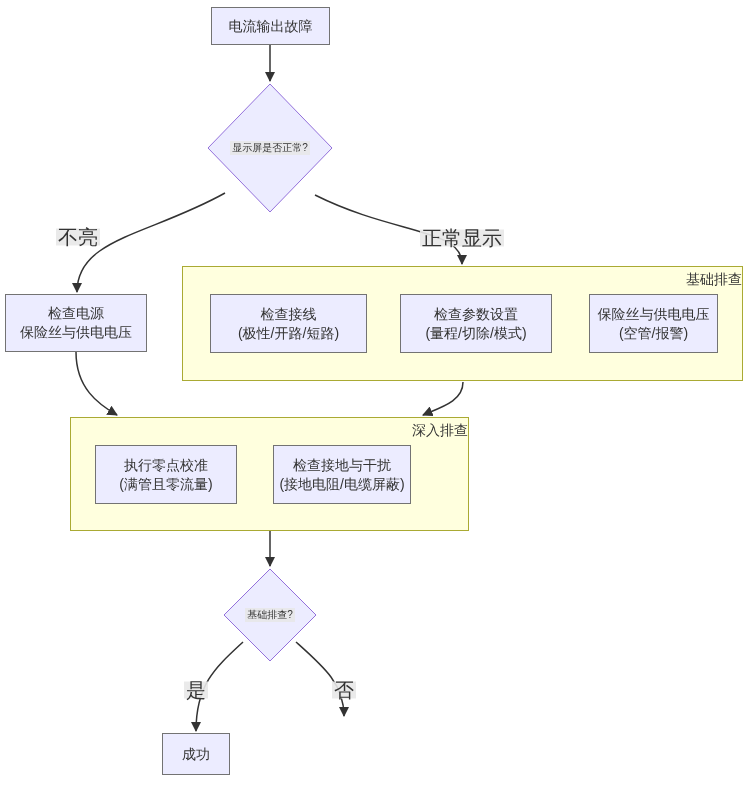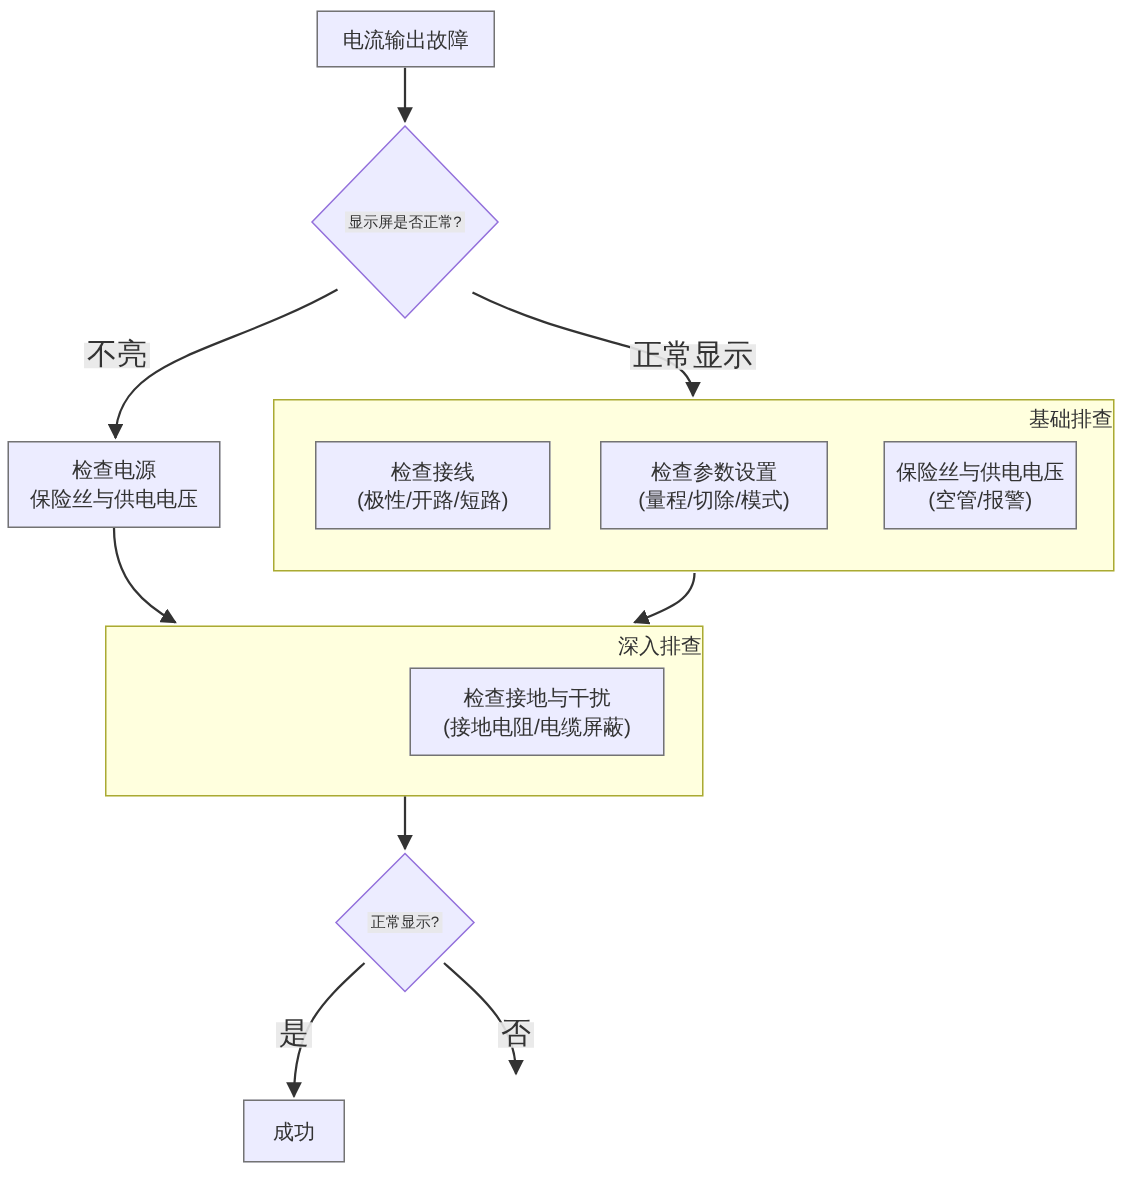--- a/index.html
+++ b/index.html
@@ -110,42 +110,44 @@
 
   <div class="node" style="left:210px; top:294px; width:157px; height:59px;">检查接线
 (极性/开路/短路)</div>
 
   <div class="node" style="left:400px; top:294px; width:152px; height:59px;">检查参数设置
 (量程/切除/模式)</div>
 
   <div class="node" style="left:589px; top:294px; width:129px; height:59px;">保险丝与供电电压
 (空管/报警)</div>
 
+  <div class="node" style="left:95px; top:445px; width:142px; height:59px;">执行零点校准
+(满管且零流量)</div>
 
-  <div class="node" style="left:273px; top:445px; width:170px; height:59px;">检查接地与干扰
+  <div class="node" style="left:273px; top:445px; width:138px; height:59px;">检查接地与干扰
 (接地电阻/电缆屏蔽)</div>
 
   <div class="node" style="left:162px; top:733px; width:68px; height:42px;">成功</div>
 
 
   <div class="diamond" style="left:207px; top:83px; width:126px; height:130px;">
     <svg width="126" height="130" viewBox="0 0 126 130">
       <polygon points="63,1 125,65 63,129 1,65" fill="#ECECFF" stroke="#9370DB" stroke-width="1"></polygon>
     </svg>
     <div class="dlabel">
       <span>显示屏是否正常?</span>
     </div>
   </div>
 
   <div class="diamond" style="left:223px; top:568px; width:94px; height:94px;">
     <svg width="94" height="94" viewBox="0 0 94 94">
       <polygon points="47,1 93,47 47,93 1,47" fill="#ECECFF" stroke="#9370DB" stroke-width="1"></polygon>
     </svg>
     <div class="dlabel">
-      <span>正常显示?</span>
+      <span>基础排查?</span>
     </div>
   </div>
 
   <span class="edge-label" style="left:78px; top:237px;">不亮</span>
   <span class="edge-label" style="left:462px; top:238px;">正常显示</span>
   <span class="edge-label" style="left:196px; top:690px;">是</span>
   <span class="edge-label" style="left:344px; top:690px;">否</span>
 
 </div>
 

